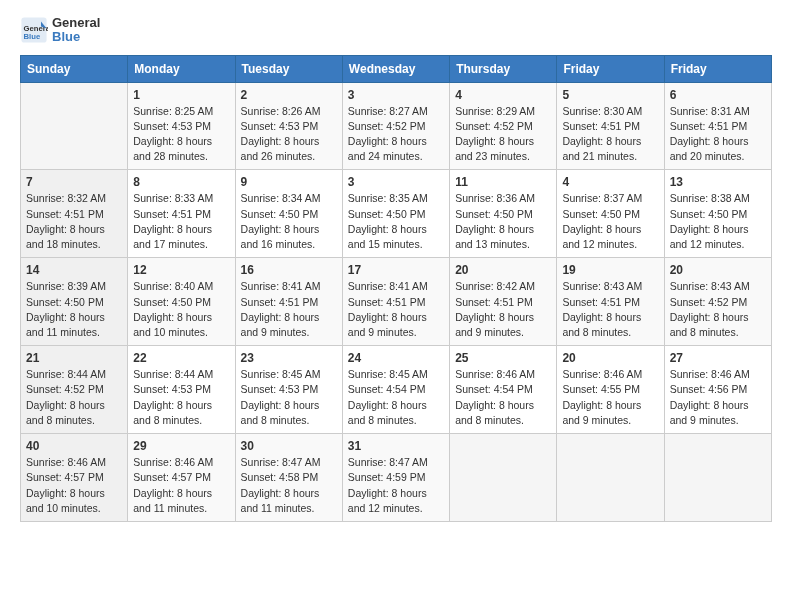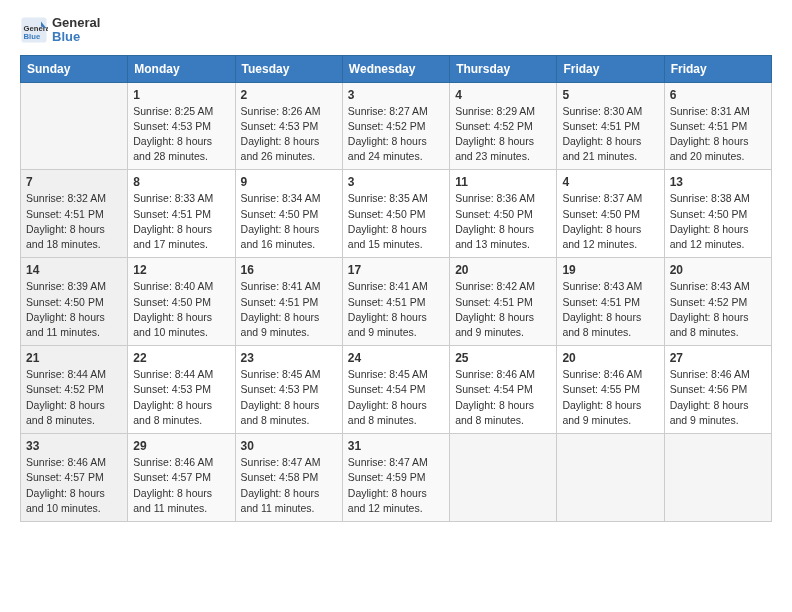--- a/index.html
+++ b/index.html
@@ -232,21 +232,21 @@
             <span class="day-num">20</span>
             <div class="cell-content">Sunrise: 8:46 AM<br>Sunset: 4:55 PM<br>Daylight: 8 hours<br>and 9 minutes.</div>
           </td>
           <td>
             <span class="day-num">27</span>
             <div class="cell-content">Sunrise: 8:46 AM<br>Sunset: 4:56 PM<br>Daylight: 8 hours<br>and 9 minutes.</div>
           </td>
         </tr>
         <tr>
           <td>
-            <span class="day-num">33</span>
+            <span class="day-num">40</span>
             <div class="cell-content">Sunrise: 8:46 AM<br>Sunset: 4:57 PM<br>Daylight: 8 hours<br>and 10 minutes.</div>
           </td>
           <td>
             <span class="day-num">29</span>
             <div class="cell-content">Sunrise: 8:46 AM<br>Sunset: 4:57 PM<br>Daylight: 8 hours<br>and 11 minutes.</div>
           </td>
           <td>
             <span class="day-num">30</span>
             <div class="cell-content">Sunrise: 8:47 AM<br>Sunset: 4:58 PM<br>Daylight: 8 hours<br>and 11 minutes.</div>
           </td>

